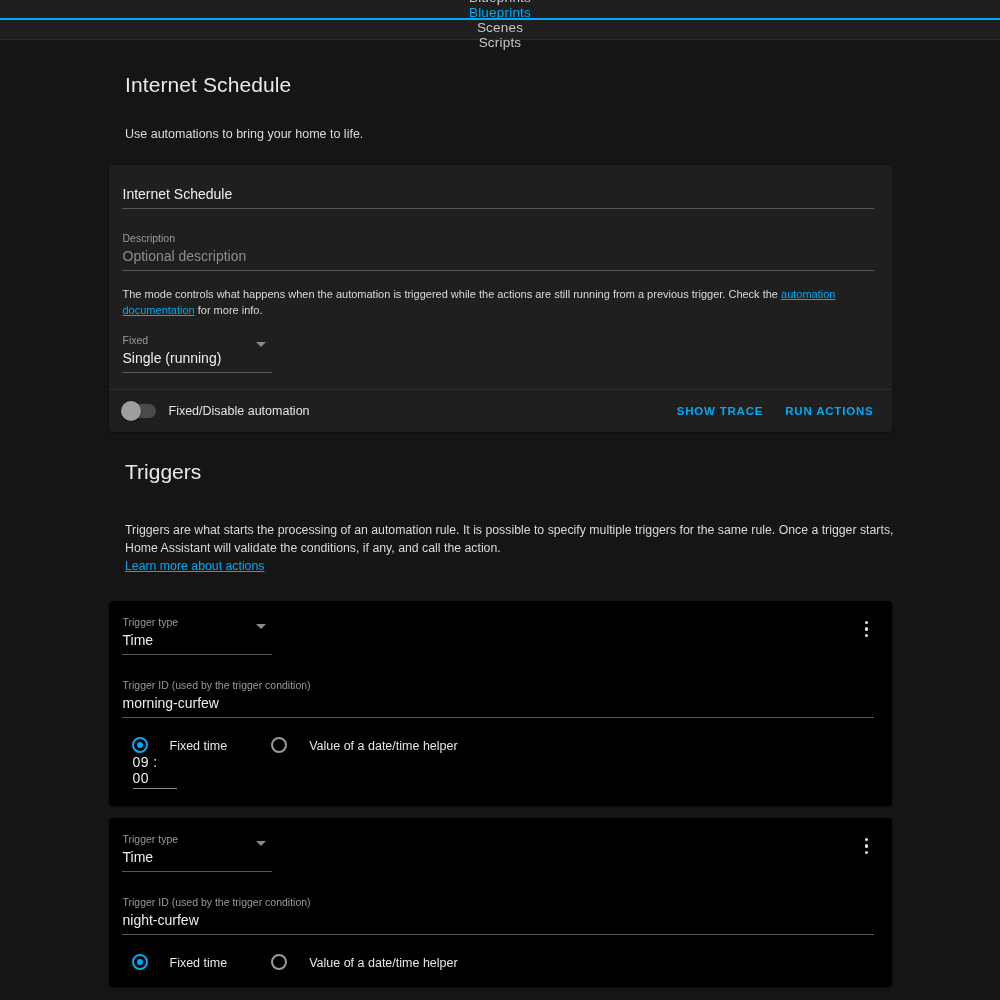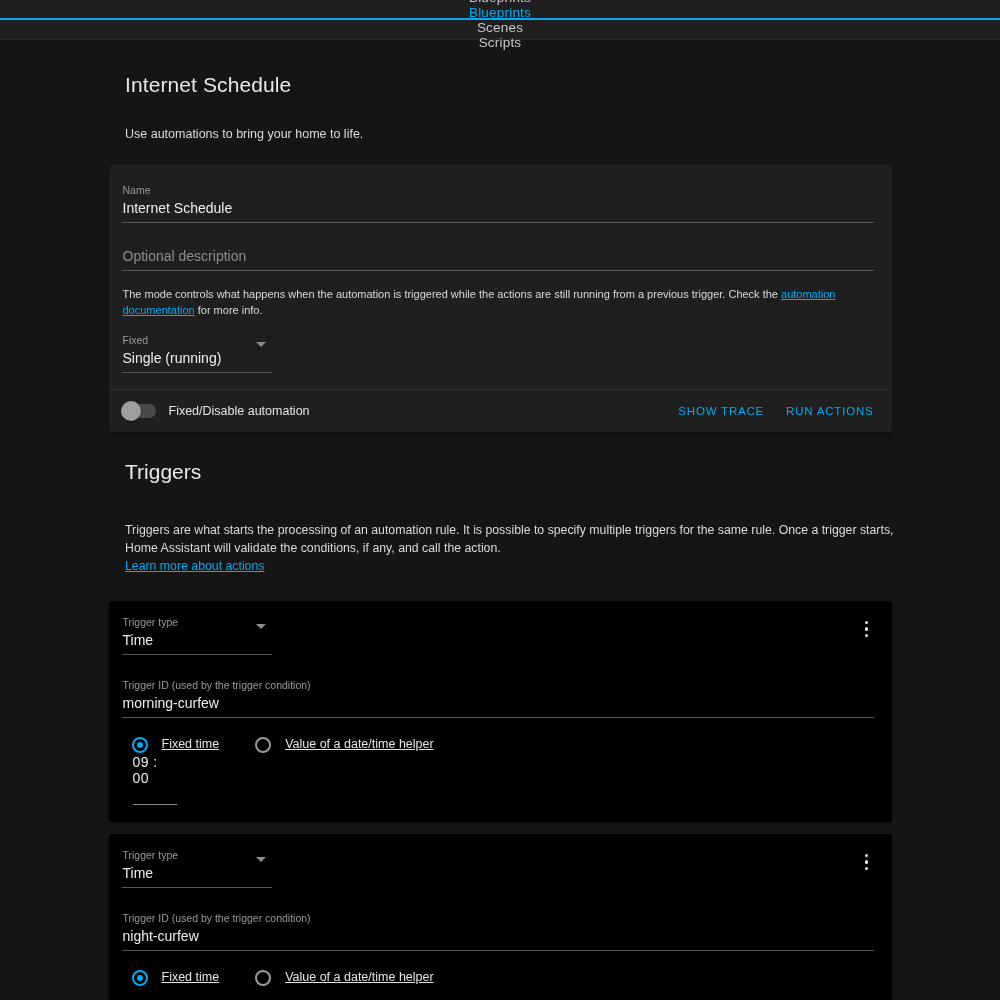--- a/index.html
+++ b/index.html
@@ -143,21 +143,21 @@
     box-shadow: 0 1px 2px rgba(0,0,0,.5);
   }
   .toggle-label {
     font-size: 12.5px;
     color: #e4e4e4;
     margin-left: 13px;
   }
   .footer-actions { margin-left: auto; display: flex; gap: 22px; }
   .text-btn {
     font-size: 11.5px;
-    font-weight: normal;
+    font-weight: bold;
     letter-spacing: .8px;
     color: #03a9f4;
     cursor: pointer;
     user-select: none;
   }
 
   
   .section-title {
     font-size: 21px;
     font-weight: 400;
@@ -198,24 +198,23 @@
     display: block;
     width: 3.5px; height: 3.5px;
     background: #e8e8e8;
     border-radius: 50%;
   }
 
   .trig-type-wrap { width: 150px; position: relative; }
 
   .radio-row {
     display: flex;
-    align-items: flex-start;
+    align-items: flex-end;
     margin: 19px 0 0 10px;
-    gap: 0px;
-    text-decoration: underline;
+    gap: 8px;
   }
   .radio {
     width: 16px; height: 16px;
     border-radius: 50%;
     border: 2px solid #9a9a9a;
     position: relative;
     flex: none;
     cursor: pointer;
   }
   .radio.checked { border-color: #03a9f4; }
@@ -238,21 +237,21 @@
     font-size: 10.5px;
     color: #9a9a9a;
     margin: 15px 0 0 11px;
   }
   .time-box {
     margin: 1px 0 0 11px;
     width: 44px;
     font-size: 14px;
     color: #efefef;
     border-bottom: 1px solid #8c8c8c;
-    padding-bottom: 18px;
+    padding-bottom: 2px;
     letter-spacing: .4px;
   }
 </style>
 </head>
 <body>
 
 <div class="topbar">
   <div class="tab">Blueprints</div>
   <div class="tab active">Blueprints</div>
   <div class="tab">Scenes</div>
@@ -261,25 +260,25 @@
 
 <div class="page">
 
   <h1 class="page-title">Internet Schedule</h1>
   <div class="page-sub">Use automations to bring your home to life.</div>
 
   <div class="card" style="margin-top:24px;">
     <div class="card-body">
 
       <div class="field">
-        <div class="field-label">Name</div>
         <div class="field-value">Internet Schedule</div>
       </div>
 
       <div class="field" style="margin-top:18px;">
+        <div class="field-label">Description</div>
         <div class="field-value placeholder">Optional description</div>
       </div>
 
       <p class="mode-note"><span>The mode controls what happens when the automation is triggered while the actions are still running from a previous trigger. Check the </span><a href="#">automation documentation</a><span> for more info.</span></p>
 
       <div class="select-wrap">
         <div class="field-label">Fixed</div>
         <div class="select-value">Single (running)</div>
         <span class="caret"></span>
       </div>

